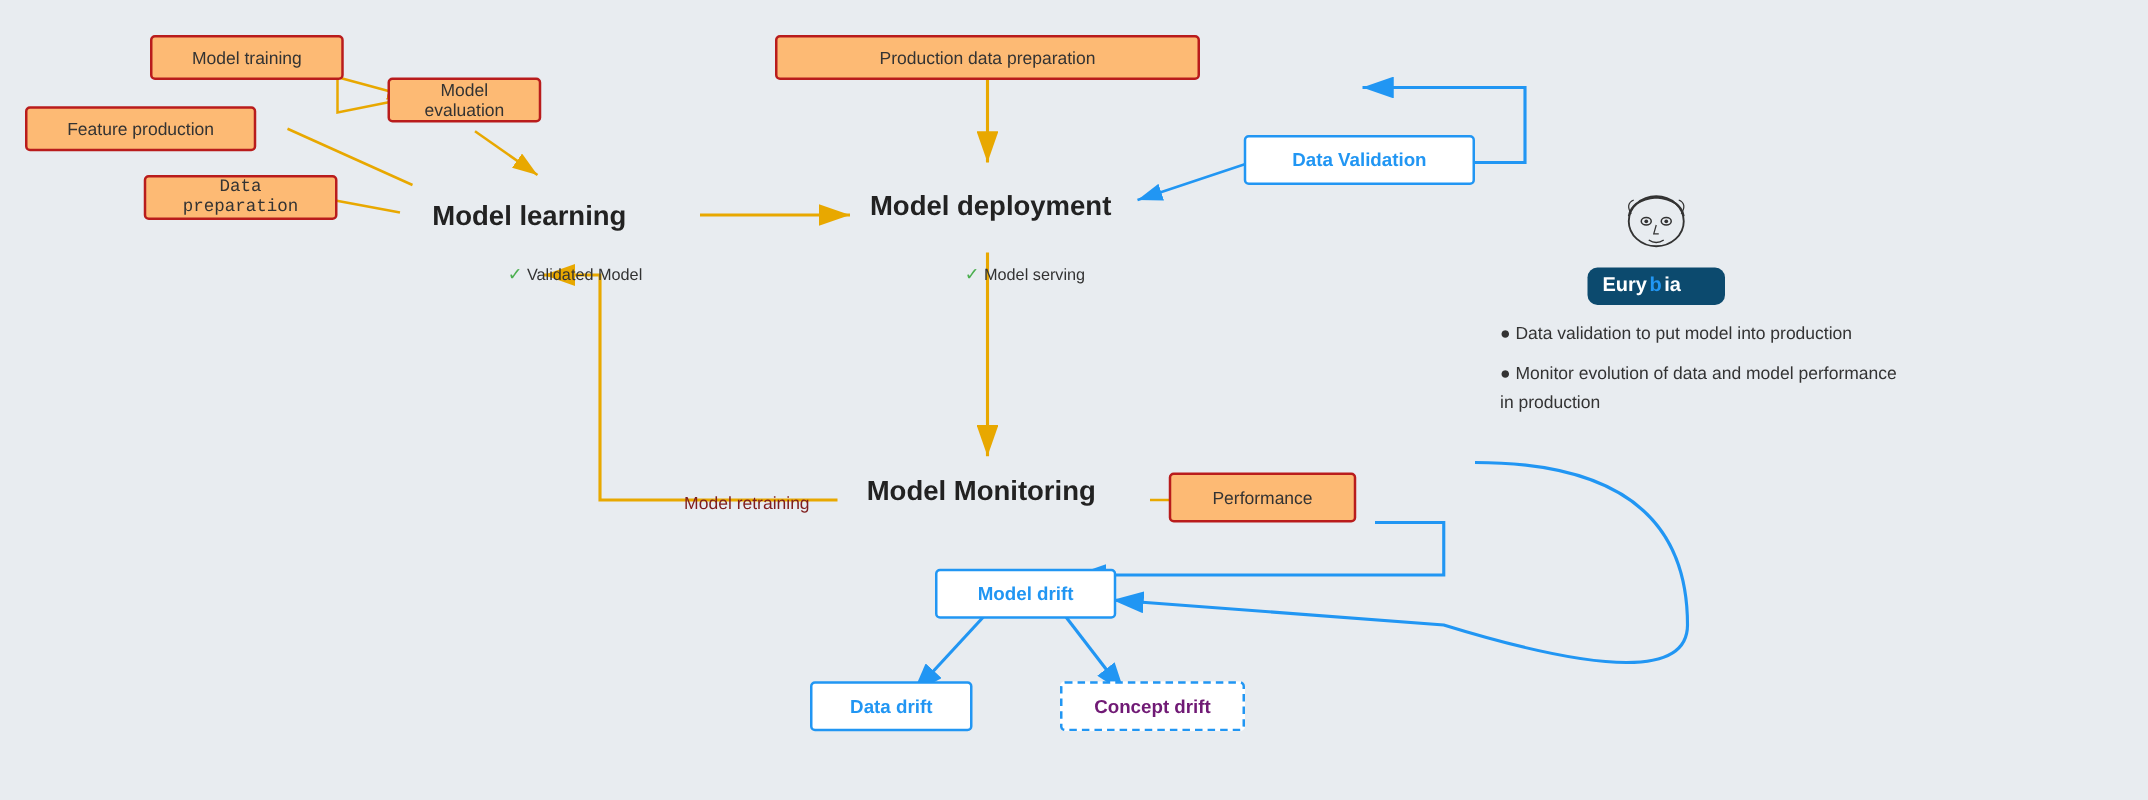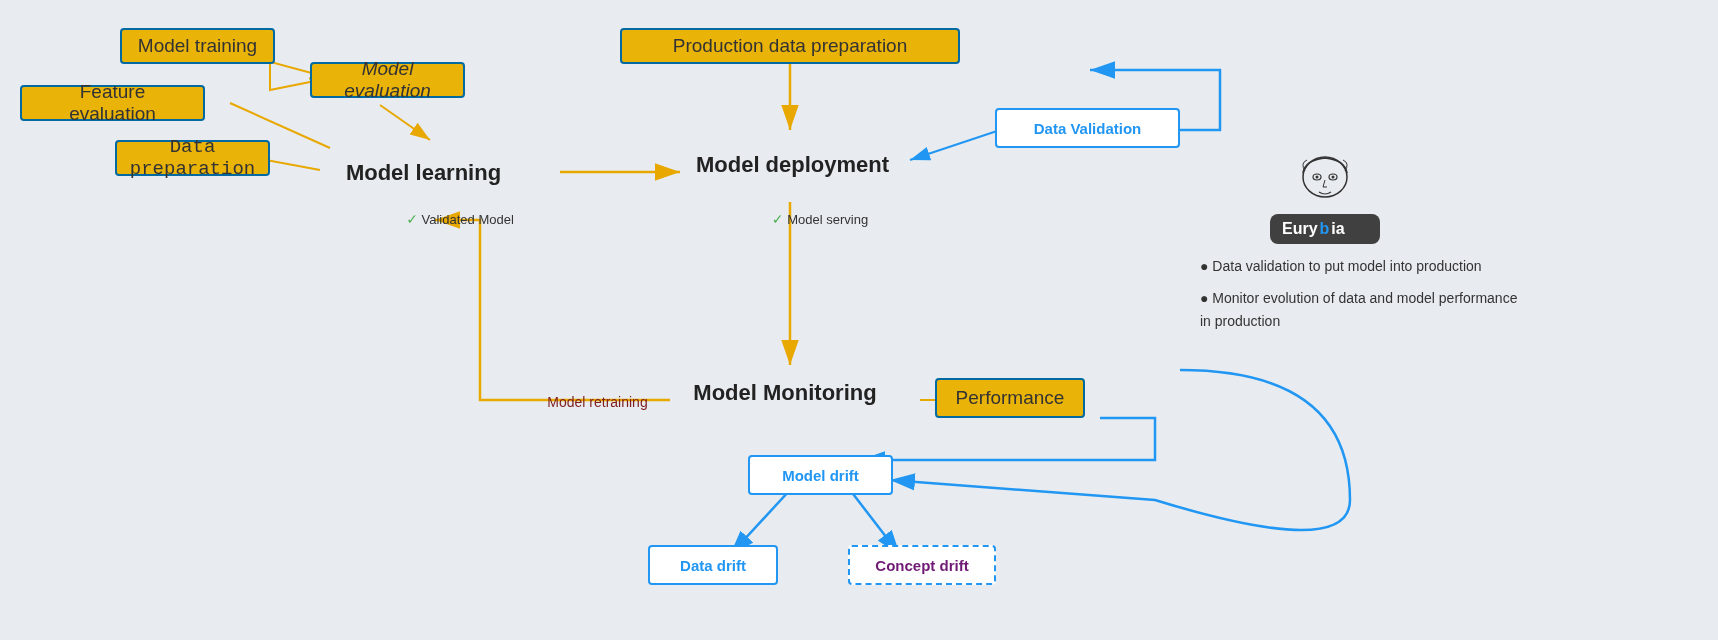--- a/index.html
+++ b/index.html
@@ -17,25 +17,25 @@
       height: 640px;
     }
     .node {
       position: absolute;
       display: flex;
       align-items: center;
       justify-content: center;
       text-align: center;
     }
     .node-yellow {
-      border: 2px solid #0369a1;
-      background: #eab308;
+      border: 2px solid #b91c1c;
+      background: #fdba74;
       border-radius: 4px;
       padding: 6px 14px;
-      font-size: 19px;
+      font-size: 14px;
       color: #333;
     }
     .node-bold {
       font-size: 22px;
       font-weight: 700;
       color: #222;
       background: transparent;
     }
     .node-blue {
       border: 2.5px solid #2196f3;
@@ -79,21 +79,21 @@
       margin-bottom: 10px;
     }
     .eurybia-logo {
       position: absolute;
       top: 155px;
       left: 1270px;
       width: 110px;
       height: 70px;
     }
     .eurybia-badge {
-      background: #404040;
+      background: #0c4a6e;
       color: white;
       border-radius: 8px;
       padding: 6px 12px;
       font-size: 16px;
       font-weight: bold;
       display: flex;
       align-items: center;
       gap: 2px;
     }
     .eurybia-badge span.blue { color: #2196f3; }
@@ -143,26 +143,26 @@
       <marker id="barrow" markerWidth="10" markerHeight="7" refX="10" refY="3.5" orient="auto">
         <polygon points="0 0, 10 3.5, 0 7" fill="#2196f3"></polygon>
       </marker>
     </defs>
   </svg>
 
   <div class="node node-yellow" style="left:120px; top:28px; width:155px; height:36px;">
     <span>Model training</span>
   </div>
 
-  <div class="node node-yellow" style="left:310px; top:62px; width:155px; height:36px;font-style:italic;">
+  <div class="node node-yellow" style="left:310px; top:62px; width:123px; height:36px;">
     <span>Model evaluation</span>
   </div>
 
   <div class="node node-yellow" style="left:20px; top:85px; width:185px; height:36px;">
-    <span>Feature evaluation</span>
+    <span>Feature production</span>
   </div>
 
   <div class="node node-yellow" style="left:115px; top:140px; width:155px; height:36px;font-family:Liberation Mono, monospace;">
     <span>Data preparation</span>
   </div>
 
   <div class="node node-bold" style="left:306px; top:148px; width:235px; height:50px;">
     <span>Model learning</span>
   </div>
 

